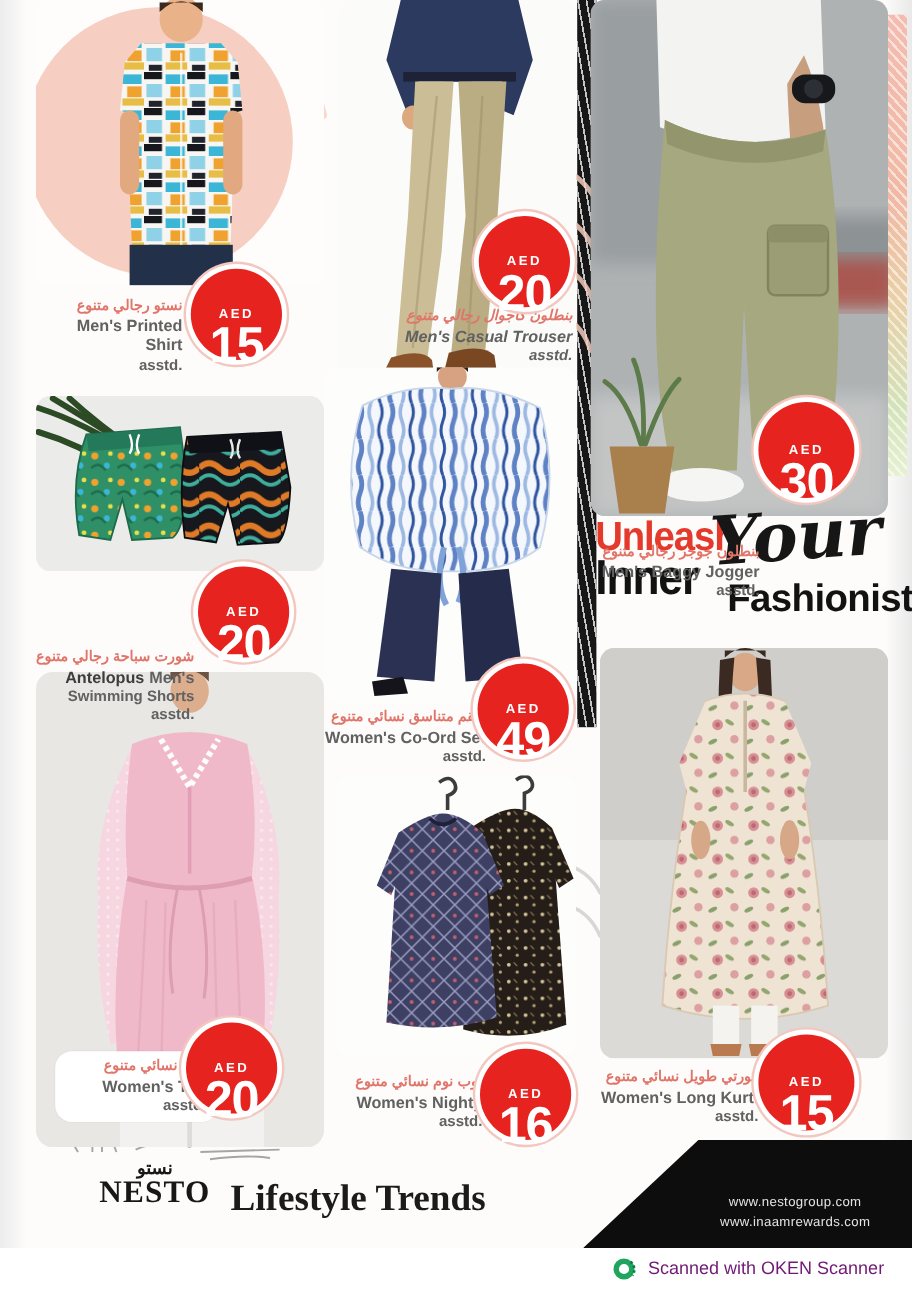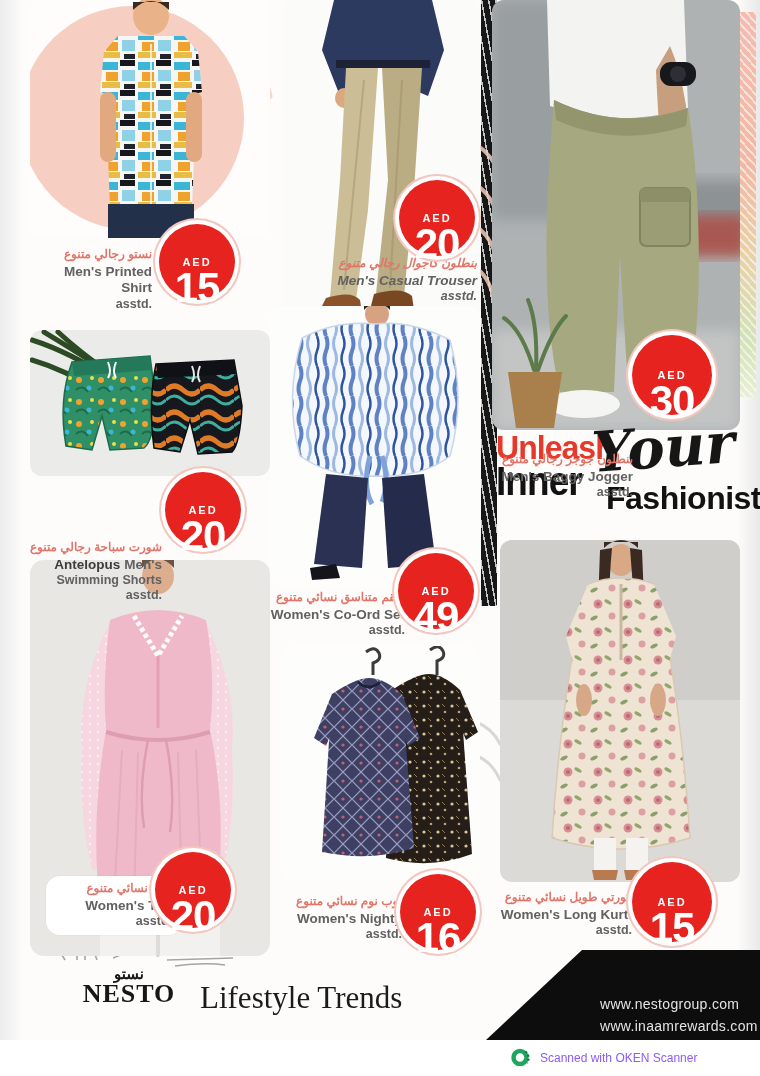--- a/index.html
+++ b/index.html
@@ -29,27 +29,27 @@
   
   .headline{position:absolute;left:494px;top:428px;width:260px;height:88px;z-index:3;}
   .hl-unleash{position:absolute;left:2px;top:0;font-size:34px;font-weight:bold;color:#e4392b;letter-spacing:-1px;transform:scaleX(.94);transform-origin:left;}
   .hl-your{position:absolute;left:98px;top:-14px;font-size:56px;font-style:italic;font-weight:bold;color:#161616;font-family:"DejaVu Serif",serif;transform:rotate(-4deg);}
   .hl-inner{position:absolute;left:2px;top:30px;font-size:41px;font-weight:bold;color:#121212;letter-spacing:-1px;transform:scaleX(.9);transform-origin:left;}
   .hl-fash{position:absolute;left:112px;top:52px;font-size:32px;font-weight:bold;color:#121212;letter-spacing:-.5px;}
   
   .nesto{position:absolute;left:62px;top:966px;width:134px;text-align:center;z-index:3;color:#171717;}
   .nesto .ar-brand{font-size:15px;font-weight:bold;line-height:1;font-family:Liberation Sans, sans-serif;}
   .nesto .wordmark{font-family:"Liberation Serif",serif;font-size:26px;font-weight:bold;letter-spacing:1px;line-height:1;}
-  .tagline{position:absolute;left:200px;top:980px;font-family:"Liberation Serif",serif;font-size:31px;font-weight:normal;color:#1b1b1b;z-index:3;}
+  .tagline{position:absolute;left:192px;top:980px;font-family:"Liberation Serif",serif;font-size:31px;font-weight:bold;color:#1b1b1b;z-index:3;}
   .ribbon{position:absolute;left:478px;top:950px;width:282px;height:90px;background:#0d0d0d;z-index:3;
     clip-path:polygon(104px 0,282px 0,282px 90px,8px 90px);}
-  .ribbon .urls{position:absolute;left:122px;top:44px;color:#e3e3e3;font-size:14px;line-height:1.55;letter-spacing:.3px;}
+  .ribbon .urls{position:absolute;left:122px;top:44px;color:#e3e3e3;font-size:11px;line-height:1.55;letter-spacing:.3px;text-align:center;}
   .scanbar{position:absolute;left:0;top:1040px;width:760px;height:36px;background:#fff;z-index:6;}
   .scanbar .inner{position:absolute;left:510px;top:7px;display:flex;align-items:center;gap:9px;}
-  .scanbar .label{font-size:12px;color:#8b5cf6;}
+  .scanbar .label{font-size:15px;color:#701a75;}
   
   .deco{position:absolute;z-index:1;}
   .edge-strip{
     left:736px;top:12px;width:20px;height:385px;
     background:linear-gradient(#f4bcb0,#f1b9a4 40%,#ead0a6 62%,#d3e2b8 85%,#e7f1d3),
                repeating-linear-gradient(48deg,rgba(255,255,255,.55) 0 2px,rgba(255,255,255,0) 2px 6px);
     background-blend-mode:lighten;border-radius:2px;
   }
   .dark-strip{
     left:481px;top:0;width:16px;height:606px;

